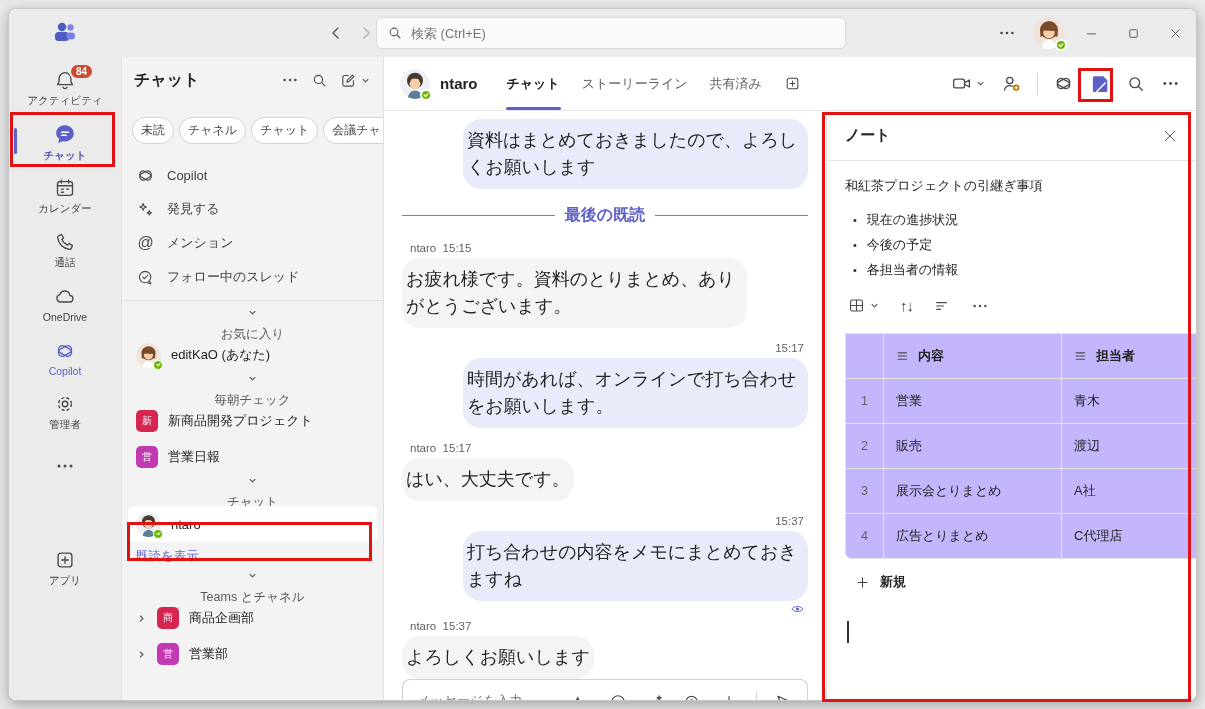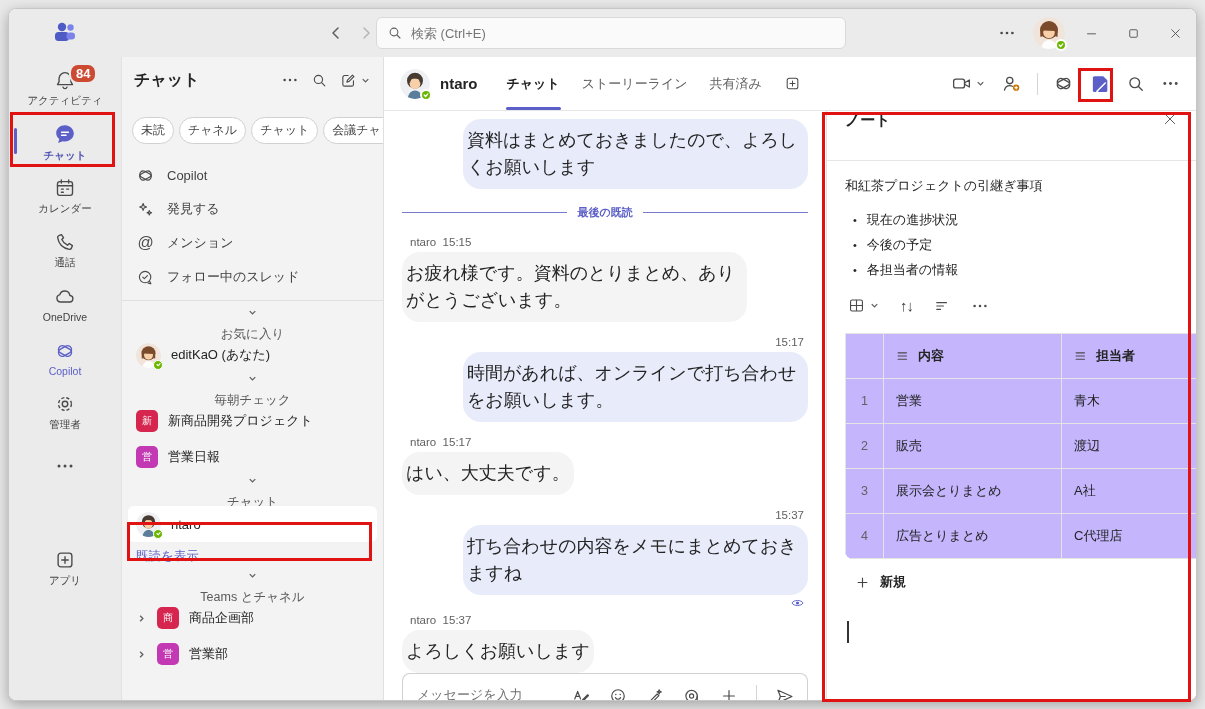--- a/index.html
+++ b/index.html
@@ -38,21 +38,21 @@
     background:#6bb700; border:2px solid #fff; border-radius:50%;
     display:flex; align-items:center; justify-content:center;
   }
   
   .body-row { flex:1; display:flex; min-height:0; }
   
   .rail { flex:0 0 112px; background:#ebebeb; display:flex; flex-direction:column; align-items:stretch; padding-top:4px; }
   .rail-item { position:relative; height:54px; display:flex; flex-direction:column; align-items:center; justify-content:center; gap:3px; font-size:10.5px; color:#424242; cursor:pointer; }
   .rail-item .badge {
     position:absolute; top:2px; left:60px; background:#cc4a31; color:#fff;
-    font-size:13px; font-weight:bold; padding:1px 5px; border-radius:9px; border:2px solid #ebebeb;
+    font-size:10px; font-weight:bold; padding:1px 5px; border-radius:9px; border:2px solid #ebebeb;
   }
   .rail-item.active { color:#4f52b2; font-weight:bold; }
   .rail-item.active::before {
     content:""; position:absolute; left:5px; top:13px; width:3px; height:26px;
     background:#5b5fc7; border-radius:2px;
   }
   .rail-apps { margin-top:48px; }
   
   .chatlist { flex:0 0 262px; background:#f3f3f3; border-left:1px solid #e2e2e2; display:flex; flex-direction:column; overflow:hidden; }
   .cl-header { height:46px; display:flex; align-items:center; padding:0 12px; gap:12px; }
@@ -83,29 +83,29 @@
   
   .content-row { flex:1; display:flex; min-height:0; }
   .thread { flex:1; display:flex; flex-direction:column; padding:0 18px; min-width:0; overflow:hidden; }
   .bubble { max-width:85%; padding:8px 4px; border-radius:18px; font-size:18px; line-height:1.5; width:fit-content; }
   .out { background:#e8ebfa; align-self:flex-end; }
   .in  { background:#f4f4f4; align-self:flex-start; }
   .partial { align-self:flex-end; width:335px; height:15px; background:#e8ebfa; border-radius:0 0 8px 8px; }
   .msg-meta { font-size:11.5px; color:#616161; margin:14px 4px 4px 4px; }
   .meta-out { align-self:flex-end; }
   .meta-in { align-self:flex-start; padding-left:4px; }
-  .last-read { display:flex; align-items:center; gap:10px; margin:16px 0 2px 0; color:#5b5fc7; font-size:11px; font-weight:bold; }
+  .last-read { display:flex; align-items:center; gap:10px; margin:16px 0 2px 0; color:#5b5fc7; font-size:16px; font-weight:bold; }
   .last-read .line { flex:1; height:1px; background:#767bcd; }
   .seen { align-self:flex-end; margin:3px 4px 0 0; }
   .compose { margin-top:auto; margin-bottom:18px; background:#fff; border:1px solid #d1d1d1; border-bottom:2px solid #5b5fc7; border-radius:8px; height:86px; position:relative; padding:12px 14px; cursor:text; }
   .compose .ph { font-size:13px; color:#707070; }
   .compose-icons { position:absolute; right:12px; bottom:9px; display:flex; align-items:center; gap:17px; }
   
   .notes { flex:0 0 370px; border-left:1px solid #e0e0e0; background:#fff; display:flex; flex-direction:column; overflow:hidden; }
-  .notes-header { flex:0 0 50px; display:flex; justify-content:space-between; padding:0 18px; border-bottom:1px solid #e6e6e6; }
+  .notes-header { flex:0 0 50px; display:flex; align-items:center; justify-content:space-between; padding:0 18px; border-bottom:1px solid #e6e6e6; }
   .notes-title { font-size:15px; font-weight:bold; }
   .notes-body { padding:16px 0 0 18px; font-size:13px; }
   .notes-heading { margin-bottom:12px; }
   .bullet-row { display:flex; align-items:center; gap:10px; padding-left:8px; height:25px; }
   .bullet-dot { font-size:11px; color:#242424; }
   .notes-toolbar { display:flex; align-items:center; gap:20px; margin:14px 0 6px 2px; }
   .loop-table { margin-top:12px; width:352px; border-collapse:collapse; background:#c4b5fd; }
   .loop-table td, .loop-table th { border:1px solid #e4e4e4; height:45px; padding:0 12px; font-size:13px; text-align:left; font-weight:normal; vertical-align:middle; }
   .loop-table .numcol { width:38px; text-align:center; color:#616161; font-size:12.5px; padding:0; }
   .loop-table .c-content { width:178px; }

